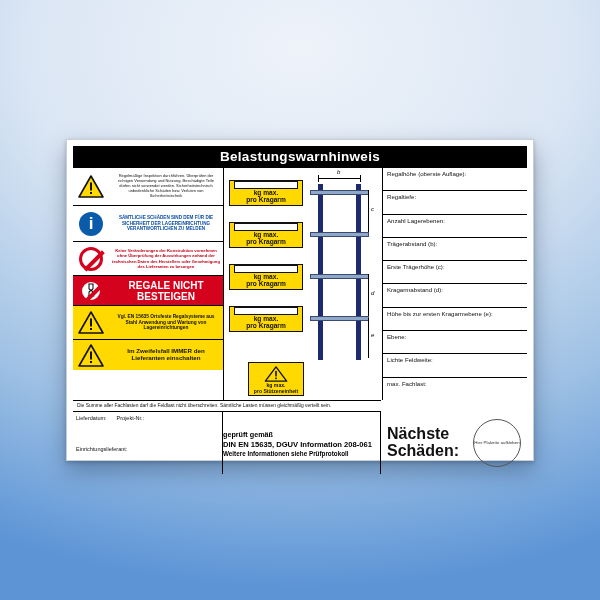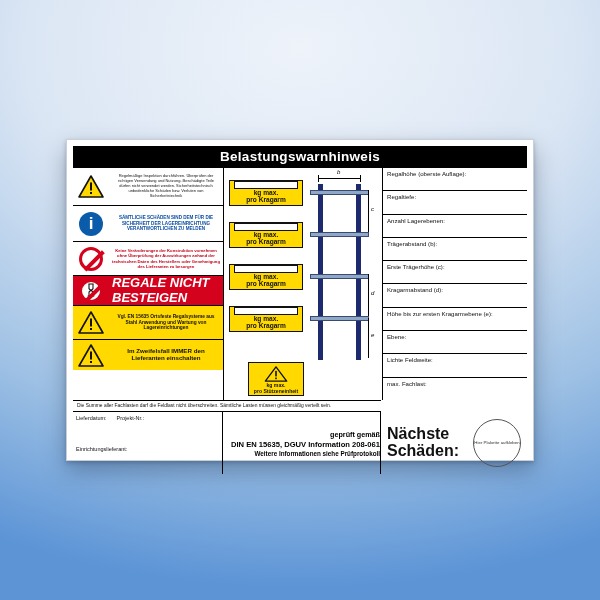--- a/index.html
+++ b/index.html
@@ -37,21 +37,21 @@
   .prow:last-child{border-bottom:none;}
   .picto{width:36px;flex:0 0 36px;display:flex;align-items:center;justify-content:center;align-self:stretch;}
   .ptxt{flex:1;padding:1px 3px;font-size:4.1px;line-height:1.22;font-weight:bold;}
   .r1{height:38px;background:#fff;}
   .r1 .ptxt{color:#111;font-weight:normal;font-size:4px;text-align:center;}
   .r2{height:36px;background:#fff;}
   .r2 .ptxt{color:#0b4da2;text-align:center;font-size:4.6px;}
   .r3{height:34px;background:#fff;}
   .r3 .ptxt{color:#c20017;text-align:center;font-size:4.2px;}
   .r4{height:30px;background:#d4021d;}
-  .r4 .ptxt{color:#fff;font-size:13px;line-height:1.1;font-style:italic;}
+  .r4 .ptxt{color:#fff;text-align:center;font-size:10px;line-height:1.1;}
   .r5{height:34px;background:#ffd900;}
   .r5 .ptxt{color:#111;text-align:center;font-size:4.8px;}
   .r6{height:30px;background:#ffd900;}
   .r6 .ptxt{color:#111;text-align:center;font-size:6.2px;line-height:1.12;}
 
   
   .tri{position:relative;width:26px;height:23px;}
   .circ{width:24px;height:24px;border-radius:50%;}
   .circ-blue{background:#0b5bab;display:flex;align-items:center;justify-content:center;color:#fff;font-weight:bold;font-size:17px;line-height:1;}
   .circ-prohib{width:24px;height:24px;border-radius:50%;border:3.5px solid #d4021d;box-sizing:border-box;position:relative;background:#fff;}
@@ -93,21 +93,21 @@
   .note{
     border-top:1px solid #000;border-bottom:1px solid #000;
     font-size:4.9px;line-height:1.25;padding:2px 4px;color:#111;
     width:308px;box-sizing:border-box;
   }
   
   .bottom{display:flex;width:100%;height:62px;box-sizing:border-box;}
   .bl{width:150px;flex:0 0 150px;border-right:1px solid #000;box-sizing:border-box;font-size:5.5px;color:#111;}
   .blrow{height:50%;display:flex;align-items:flex-start;padding:3px 2px 0 3px;box-sizing:border-box;gap:10px;}
   .bm{width:158px;flex:0 0 158px;border-right:1px solid #000;box-sizing:border-box;
-      display:flex;flex-direction:column;align-items:flex-end;justify-content:center;text-align:center;gap:1px;}
+      display:flex;flex-direction:column;align-items:flex-start;justify-content:center;text-align:center;gap:1px;}
   .bm .l1{font-size:7.2px;font-weight:bold;}
   .bm .l2{font-size:7.6px;font-weight:bold;}
   .bm .l3{font-size:6.3px;font-weight:bold;}
   .br{flex:1;display:flex;align-items:center;justify-content:space-between;padding:0 6px;box-sizing:border-box;}
   .br .np{font-size:16px;font-weight:bold;line-height:1.05;color:#111;}
   .stamp{
     width:46px;height:46px;border-radius:50%;border:1px solid #555;
     display:flex;align-items:center;justify-content:center;text-align:center;
     font-size:4.4px;line-height:1.3;color:#333;
   }

